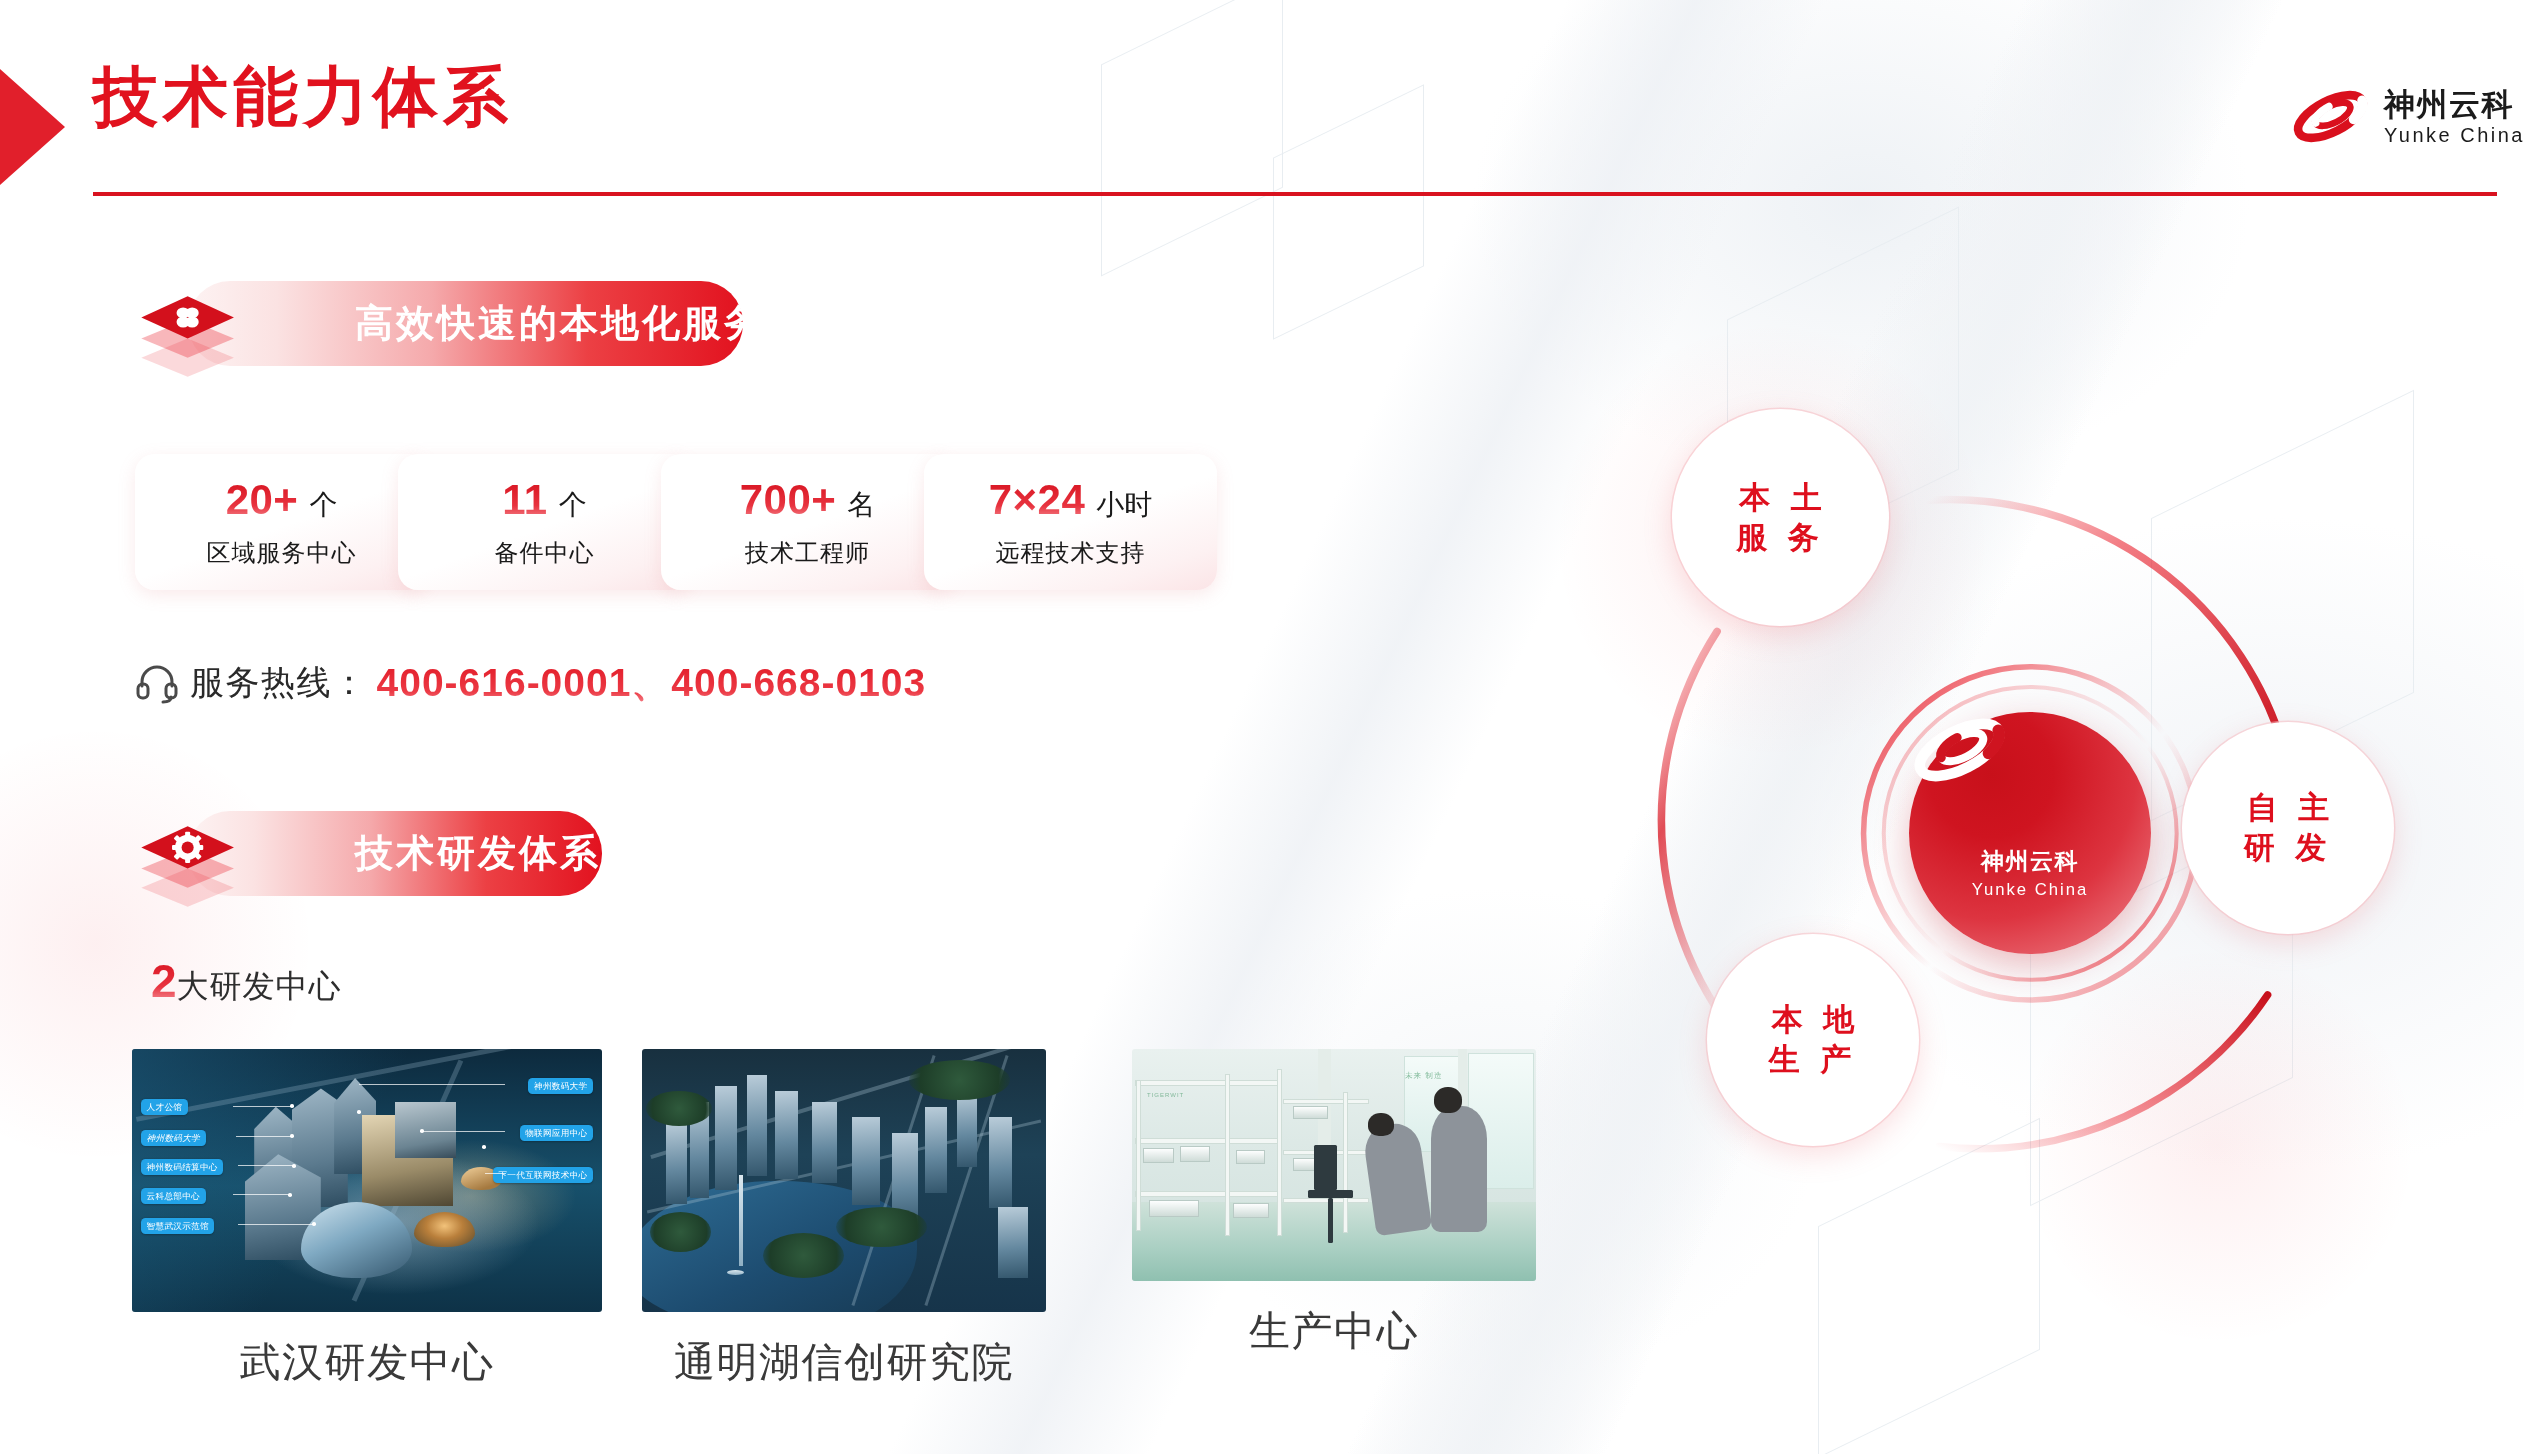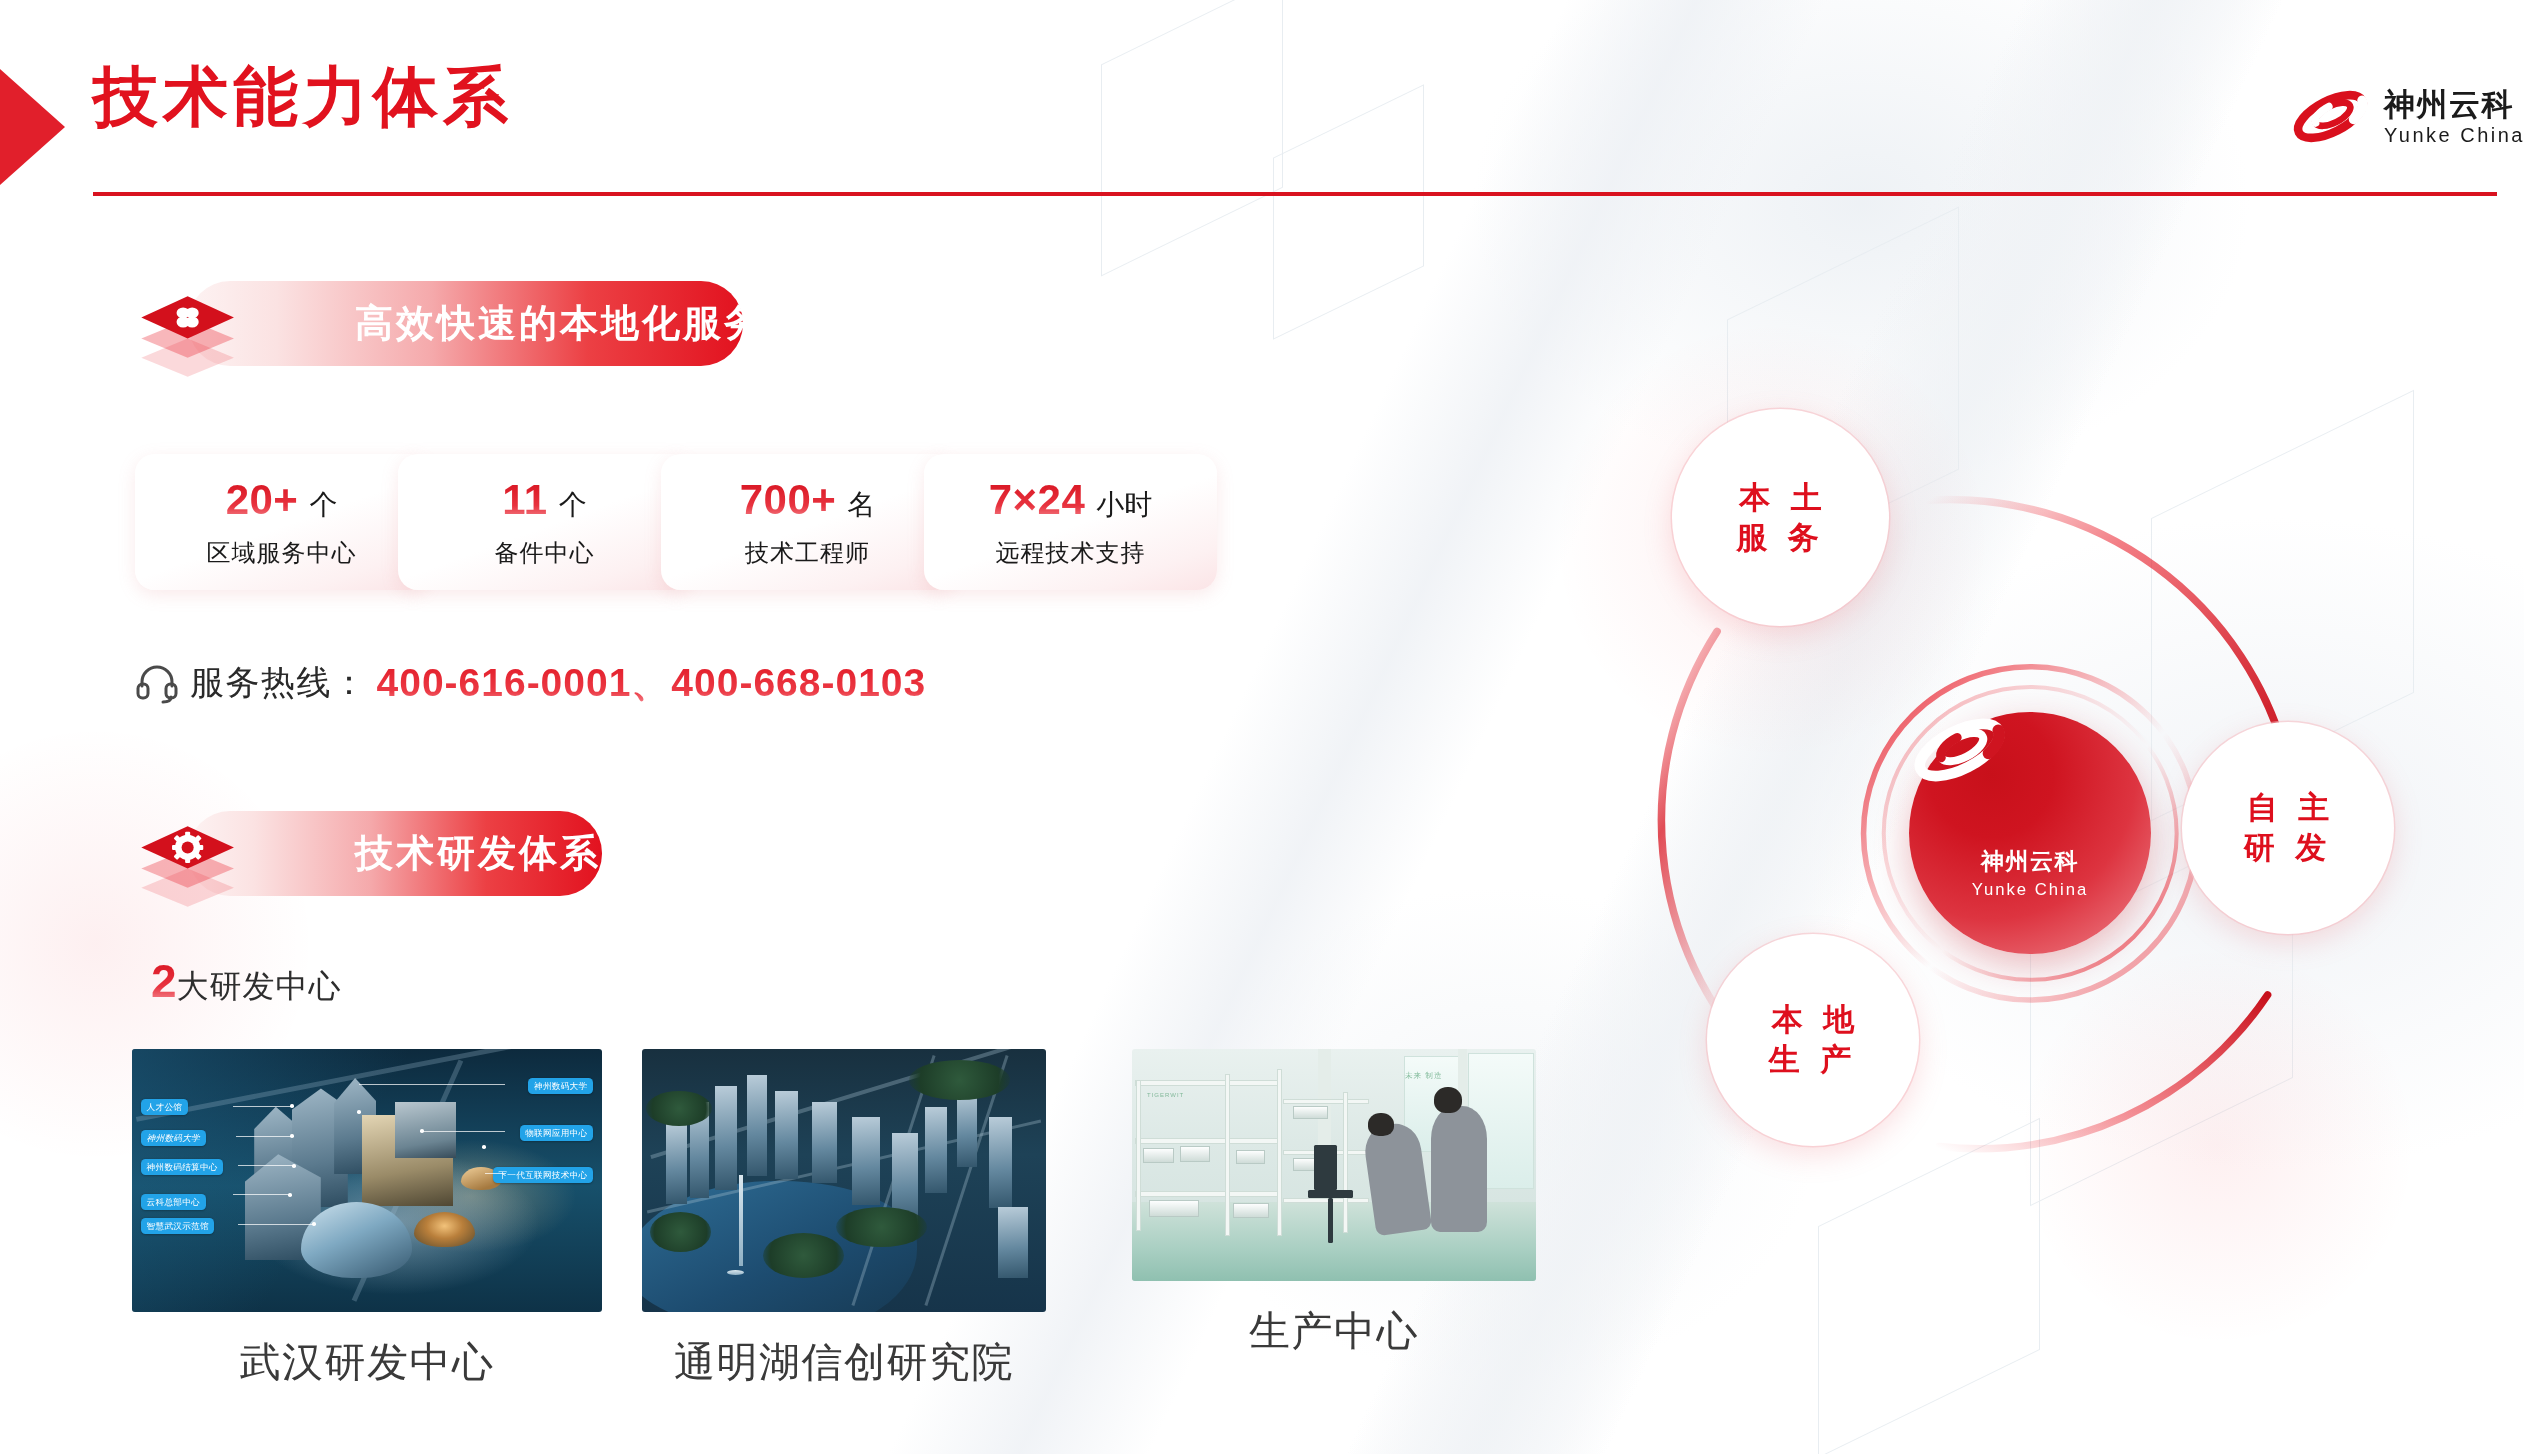--- a/index.html
+++ b/index.html
@@ -369,21 +369,21 @@
       <div class="bld" style="left:24%; top:40%; width:76px; height:106px; clip-path:polygon(0 26%,44% 0,100% 22%,100% 100%,0 100%);"></div>
       <div class="bld" style="left:49%; top:25%; width:91px; height:91px; background:linear-gradient(170deg,#e3d5b4 0%,#9a8b68 60%,#4f4733 100%);"></div>
       <div class="bld" style="left:56%; top:20%; width:61px; height:56px; background:linear-gradient(170deg,#b9c7cf 0%,#6b8492 70%,#364b59 100%);"></div>
       <div class="dome" style="left:36%; top:58%; width:111px; height:76px;"></div>
       <div class="dome" style="left:60%; top:62%; width:61px; height:35px; background:radial-gradient(ellipse at 50% 40%, #f2c27a 0%, #b97f3b 42%, #5b4a2c 100%);"></div>
       <div class="dome" style="left:70%; top:45%; width:40px; height:23px; background:linear-gradient(160deg,#f0cf9a 0%,#a5793f 80%);"></div>
 
       <span class="callout" style="left:9px; top:50px;">人才公馆</span>
       <span class="callout" style="left:9px; top:81px;font-style:italic;">神州数码大学</span>
       <span class="callout" style="left:9px; top:110px;">神州数码结算中心</span>
-      <span class="callout" style="left:9px; top:145px;">云科总部中心</span>
+      <span class="callout" style="left:9px; top:139px;">云科总部中心</span>
       <span class="callout" style="left:9px; top:169px;">智慧武汉示范馆</span>
       <span class="callout" style="right:9px; top:29px;">神州数码大学</span>
       <span class="callout" style="right:9px; top:76px;">物联网应用中心</span>
       <span class="callout" style="right:9px; top:118px;">下一代互联网技术中心</span>
 
       <div class="leader" style="left:101px; top:57px; width:58px;"></div>
       <div class="leaddot" style="left:158px; top:55px;"></div>
       <div class="leader" style="left:104px; top:87px; width:56px;"></div>
       <div class="leaddot" style="left:158px; top:85px;"></div>
       <div class="leader" style="left:106px; top:116px; width:56px;"></div>

